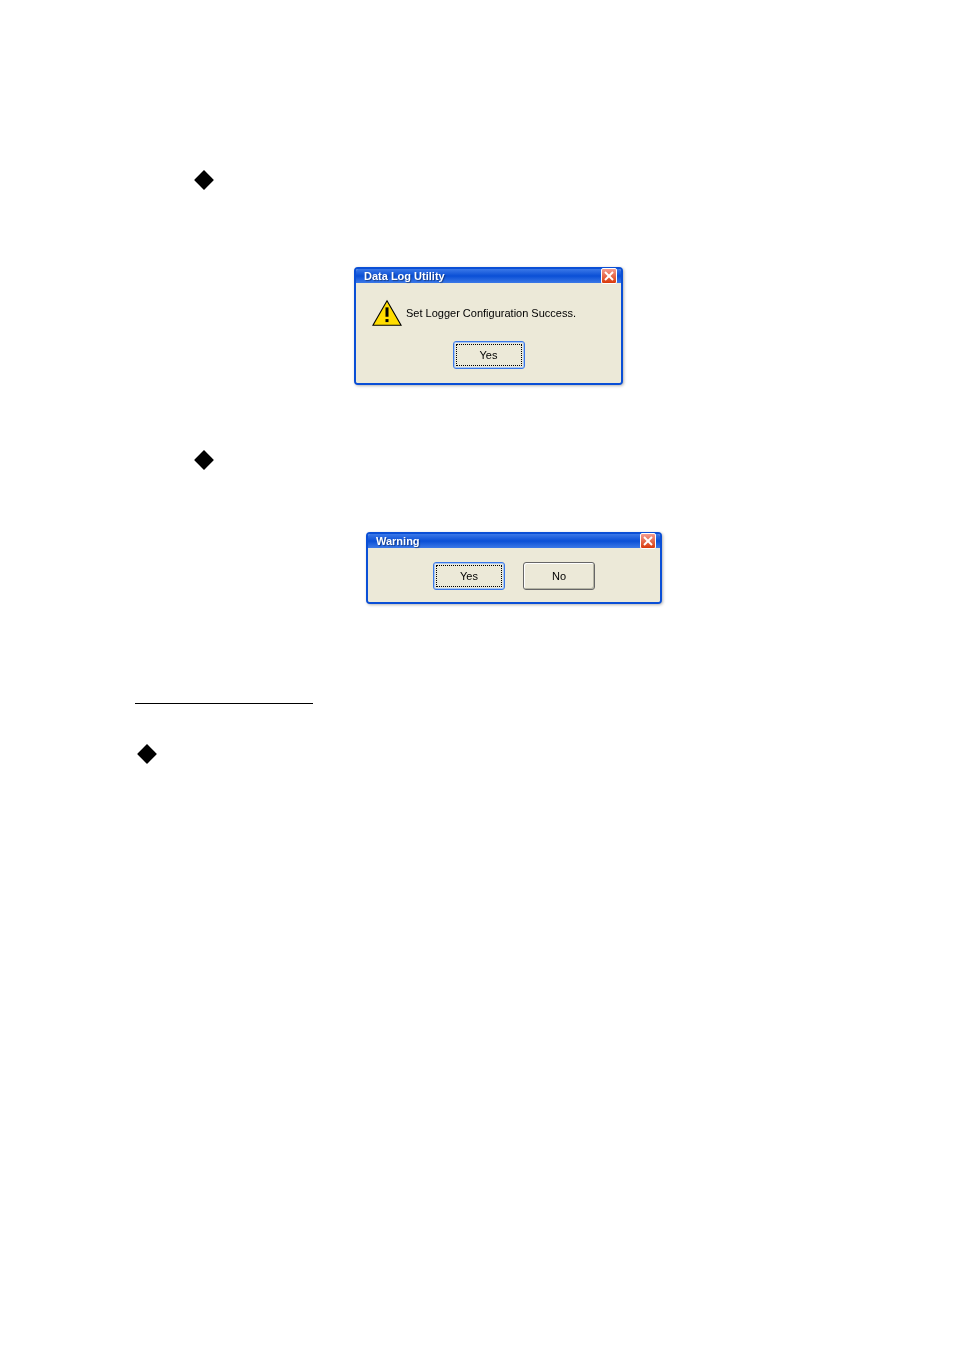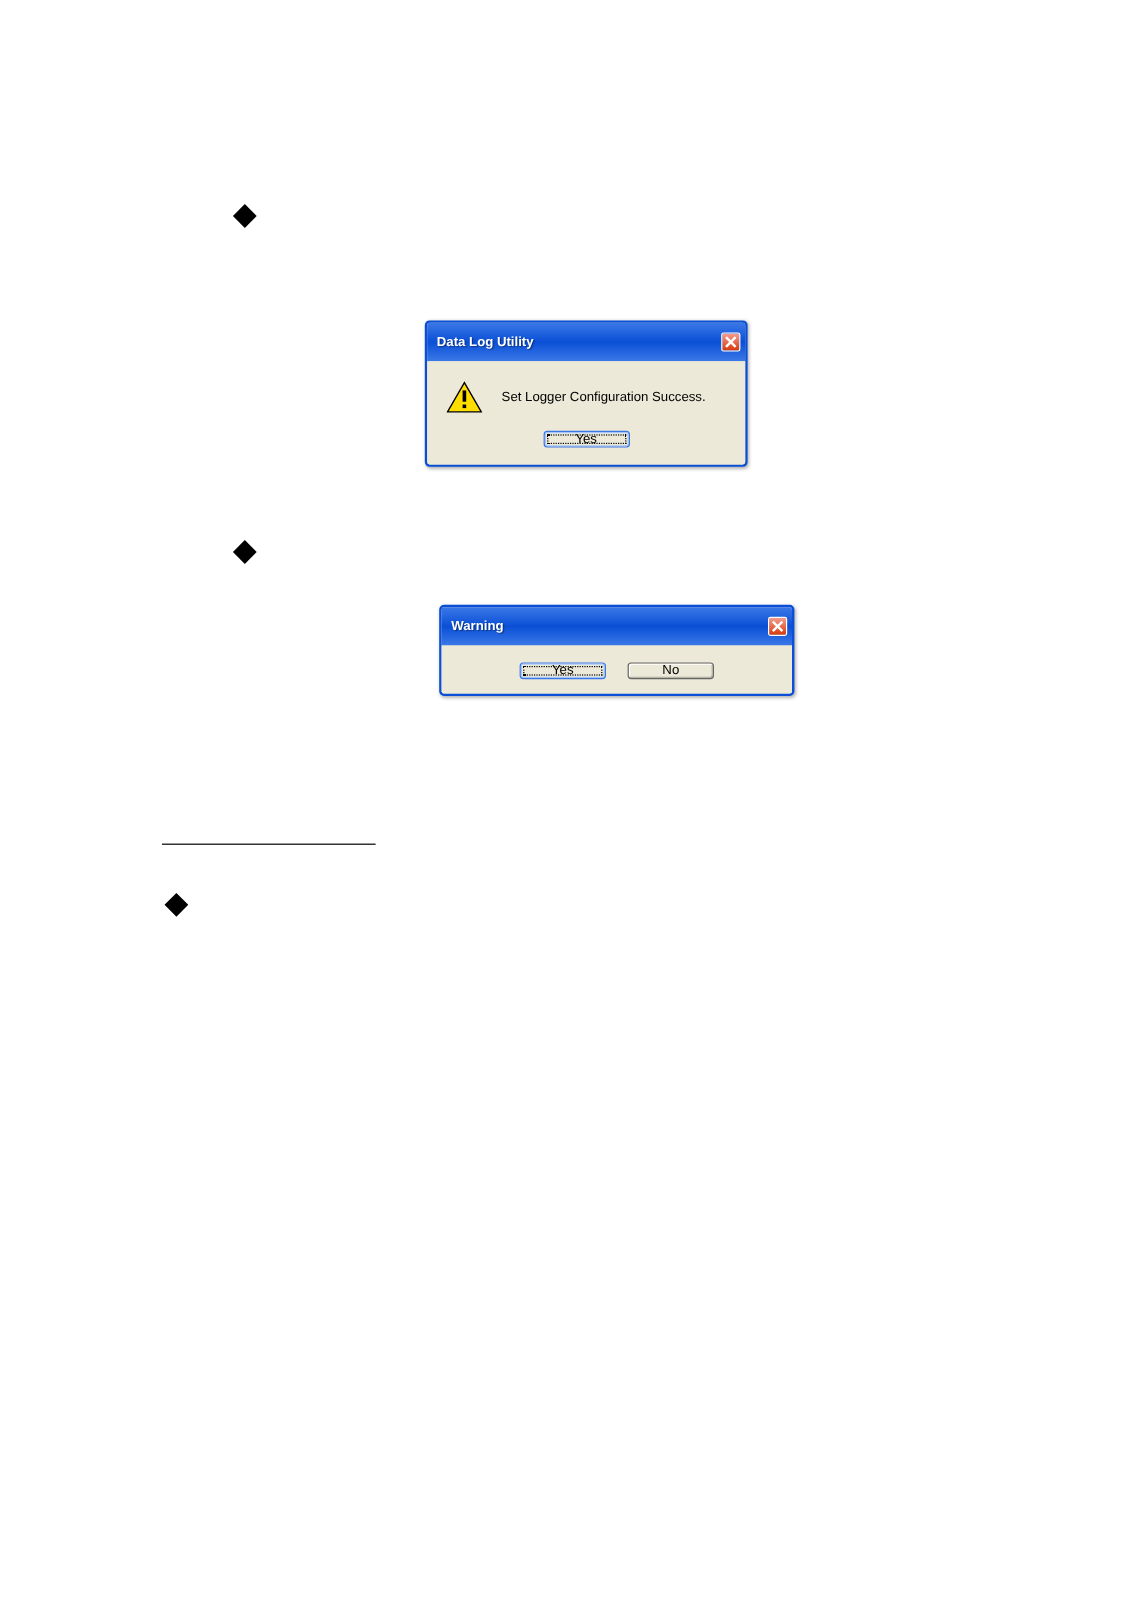--- a/index.html
+++ b/index.html
@@ -29,21 +29,21 @@
       color: #fff;
       font-weight: bold;
       font-size: 11px;
       padding: 3px 4px 3px 8px;
       display: flex;
       justify-content: space-between;
       align-items: center;
       text-shadow: 1px 1px 1px rgba(0,0,0,0.4);
       border-top-left-radius: 2px;
       border-top-right-radius: 2px;
-      height: 32px;
+      height: 14px;
     }
     .close-btn {
       width: 16px;
       height: 16px;
       background: linear-gradient(to bottom, #f49c8f, #d9390a);
       border: 1px solid #fff;
       border-radius: 2px;
       display: flex;
       align-items: center;
       justify-content: center;
@@ -52,21 +52,21 @@
     .close-btn svg { width: 10px; height: 10px; }
     .dialog-body {
       background: #ece9d8;
       padding: 16px 16px 14px 16px;
       border-bottom-left-radius: 2px;
       border-bottom-right-radius: 2px;
     }
     .body-row {
       display: flex;
       align-items: center;
-      gap: 16px;
+      gap: 4px;
       margin-bottom: 14px;
     }
     .warn-icon {
       width: 30px;
       height: 28px;
       display: flex;
       align-items: center;
       justify-content: center;
     }
     .message-text {
@@ -74,21 +74,21 @@
       color: #000;
       line-height: 1.3;
     }
     .button-row {
       display: flex;
       justify-content: center;
       gap: 18px;
     }
     .win-button {
       min-width: 72px;
-      height: 14px;
+      height: 28px;
       font-size: 11px;
       background: #ece9d8;
       border: 1px solid #666;
       border-radius: 3px;
       cursor: pointer;
       padding: 0 12px;
       display: inline-flex;
       align-items: center;
       justify-content: center;
       box-shadow: inset 1px 1px 0 #fff, inset -1px -1px 0 #b5b5a5;
@@ -137,21 +137,21 @@
       <div class="message-text">Set Logger Configuration Success.</div>
     </div>
     <div class="button-row">
       <button class="win-button default">
         <span>Yes</span>
       </button>
     </div>
   </div>
 </div>
 
-<div class="dialog" style="left:366px; top:504px; width:296px;">
+<div class="dialog" style="left:366px; top:532px; width:296px;">
   <div class="titlebar">
     <span>Warning</span>
     <div class="close-btn">
       <svg viewBox="0 0 10 10">
         <line x1="1" y1="1" x2="9" y2="9" stroke="#fff" stroke-width="2"></line>
         <line x1="9" y1="1" x2="1" y2="9" stroke="#fff" stroke-width="2"></line>
       </svg>
     </div>
   </div>
   <div class="dialog-body" style="padding:14px 14px 12px 14px;">

